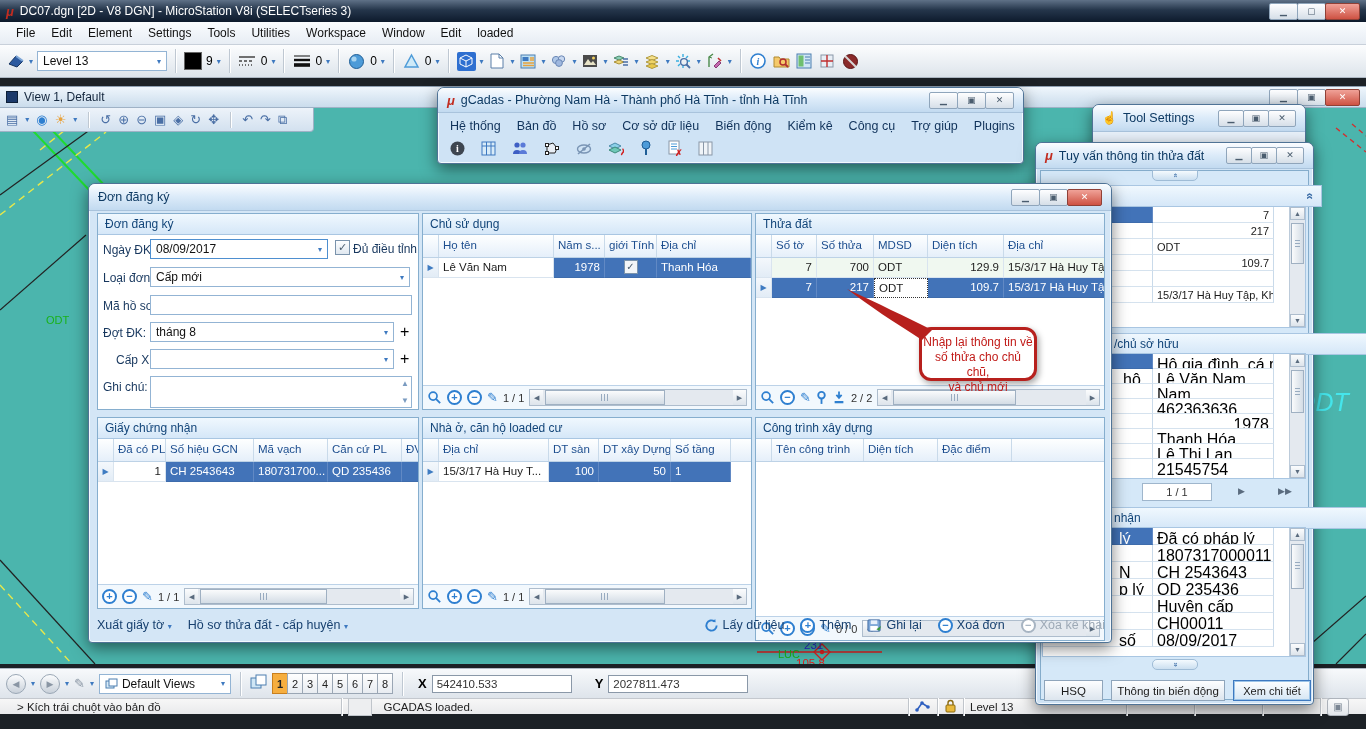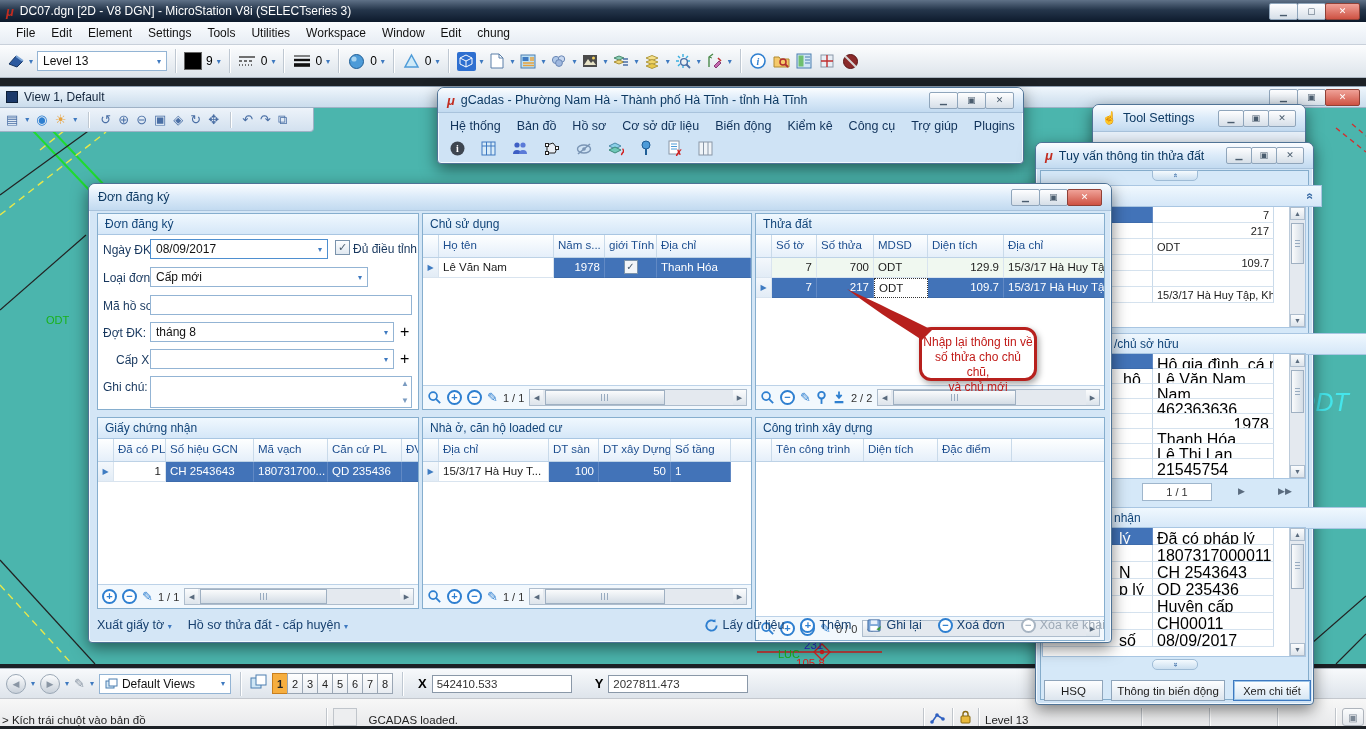--- a/index.html
+++ b/index.html
@@ -54,21 +54,21 @@
   .chev{display:inline-block;transform:rotate(90deg);color:#3E6FA8;font-size:12px;font-weight:bold}
   
   .prow{position:absolute;display:flex;font-size:11px;color:#1B1B1B}
   .pcell{border-bottom:1px solid #D5E2EE;border-right:1px solid #C9DAEA;padding:2px 4px 0;overflow:hidden;white-space:nowrap;box-sizing:border-box}
   
   #bbar{left:0;top:668px;width:1366px;height:30px;background:linear-gradient(#F7F9FB,#DEE4EB);display:flex;align-items:center;gap:5px;padding:0 6px;box-sizing:border-box;border-top:1px solid #AEB8C3;z-index:3}
   .navc{width:18px;height:18px;border-radius:50%;background:linear-gradient(#FBFCFD,#C9D1DA);border:1px solid #9AA7B5;display:flex;align-items:center;justify-content:center;color:#8A96A4;font-size:9px}
   .vbtn{width:14px;height:19px;border:1px solid #9AA6B4;background:linear-gradient(#FFFFFF,#E8ECF1);font-size:11px;display:flex;align-items:center;justify-content:center;color:#222;margin-left:-1px}
   .vbtn.on{background:#F6AE3F;border-color:#C87F1E;font-weight:bold}
   .xy{height:18px;width:140px;border:1px solid #8A98A8;background:#fff;font-size:11.5px;color:#333;padding:0 4px;font-family:"Liberation Sans",sans-serif;box-sizing:border-box}
-  #sbar{left:0;top:698px;width:1366px;height:28px;background:linear-gradient(#F7F7F7,#E9EAEC);display:flex;align-items:flex-end;font-size:11.5px;color:#222;padding:0 2px;box-sizing:border-box;border-top:1px solid #C4C8CE;z-index:3}
+  #sbar{left:0;top:698px;width:1366px;height:16px;background:linear-gradient(#F7F7F7,#E9EAEC);display:flex;align-items:center;font-size:11.5px;color:#222;padding:0 17px;box-sizing:border-box;border-top:1px solid #C4C8CE;z-index:3}
   .ssep{width:1px;height:18px;background:#C0C5CB;box-shadow:1px 0 0 #fff;margin:0 6px}
   
   #callout{position:absolute;left:830px;top:143px;width:118px;height:54px;background:#fff;border:3px solid #B7201D;border-radius:12px;color:#C11B18;font-size:12px;line-height:15px;text-align:center;padding-top:5px;box-sizing:border-box;box-shadow:2px 3px 6px rgba(0,0,0,.35);z-index:3}
 </style>
 </head>
 <body>
 
 <div id="app">
 
   <div class="abs" id="titlebar">
@@ -84,21 +84,21 @@
   <div class="abs" id="menubar">
     <span class="mitem">File</span>
     <span class="mitem">Edit</span>
     <span class="mitem">Element</span>
     <span class="mitem">Settings</span>
     <span class="mitem">Tools</span>
     <span class="mitem">Utilities</span>
     <span class="mitem">Workspace</span>
     <span class="mitem">Window</span>
     <span class="mitem">Edit</span>
-    <span class="mitem">chung</span>
+    <span class="mitem">loaded</span>
   </div>
 
   <div class="abs" id="toolbar">
     <span class="ticon">
       <svg width="18" height="18" viewBox="0 0 18 18">
           <path d="M2 12 L9 4 L16 9 L10 15 Z" fill="#2C5AA0" stroke="#16335F"></path>
           <path d="M9 4 L16 9" stroke="#7FA8D8" stroke-width="2"></path>
         </svg>
       </span>
     <span class="car">▾</span>
@@ -548,21 +548,21 @@
     <div class="pnl" style="left:8px;top:29px;width:322px;height:197px">
       <div class="pnl-h">Đơn đăng ký</div>
       <span class="abs lbl" style="left:5px;top:29px">Ngày ĐK:</span>
       <div class="combo abs" style="left:52px;top:25px;width:178px;border-color:#4E8FD0">
         <span>08/09/2017</span>
           <span class="car" style="margin-left:auto">▾</span>
         </div>
       <span class="abs" style="left:237px;top:26px;width:13px;height:13px;background:linear-gradient(#FDFEFF,#E0E8F0);border:1px solid #7A93AC;font-size:11px;line-height:12px;text-align:center;color:#4A5C6E">✓</span>
       <span class="abs lbl" style="left:255px;top:28px">Đủ điều tỉnh</span>
       <span class="abs lbl" style="left:5px;top:57px">Loại đơn:</span>
-      <div class="combo abs" style="left:52px;top:53px;width:218px">
+      <div class="combo abs" style="left:52px;top:53px;width:260px">
         <span>Cấp mới</span>
           <span class="car" style="margin-left:auto">▾</span>
         </div>
       <span class="abs lbl" style="left:5px;top:85px">Mã hồ sơ:</span>
       <input class="abs" style="left: 52px; top: 81px; width: 262px; height: 20px; border: 1px solid rgb(147, 180, 212); font-size: 12px; padding: 0px 5px; box-sizing: border-box; font-family: &quot;Liberation Sans&quot;, sans-serif;" value="">
       <span class="abs lbl" style="left:5px;top:112px">Đợt ĐK:</span>
       <div class="combo abs" style="left:52px;top:108px;width:244px">
         <span>tháng 8</span>
           <span class="car" style="margin-left:auto">▾</span>
         </div>

